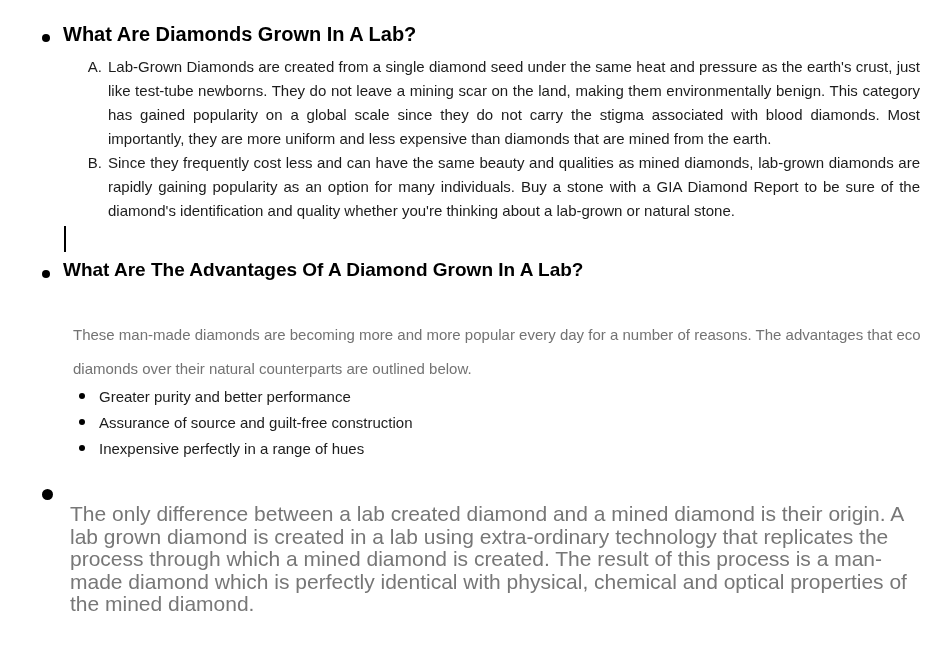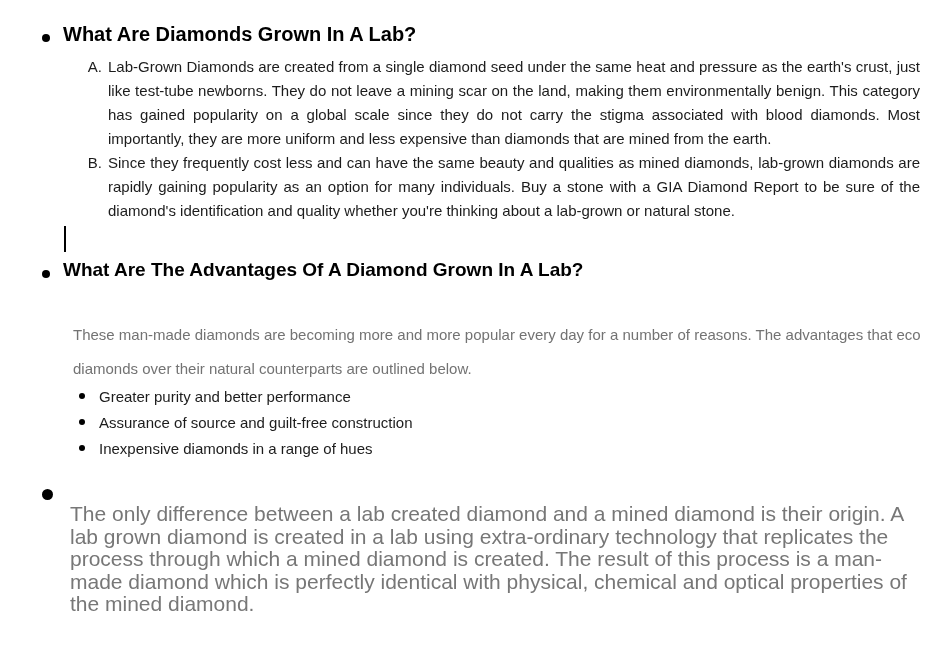--- a/index.html
+++ b/index.html
@@ -164,20 +164,20 @@
     <li>
       <span class="adv-dot"></span>
       <span>Greater purity and better performance</span>
     </li>
     <li>
       <span class="adv-dot"></span>
       <span>Assurance of source and guilt-free construction</span>
     </li>
     <li>
       <span class="adv-dot"></span>
-      <span>Inexpensive diamonds in a range of hues</span>
+      <span>Inexpensive perfectly in a range of hues</span>
     </li>
   </ul>
 
   <span class="closing-bullet"></span>
   <p class="closing-para">The only difference between a lab created diamond and a mined diamond is their origin. A lab grown diamond is created in a lab using extra-ordinary technology that replicates the process through which a mined diamond is created. The result of this process is a man-made diamond which is perfectly identical with physical, chemical and optical properties of the mined diamond.</p>
 
 </div>
 
 </body></html>

